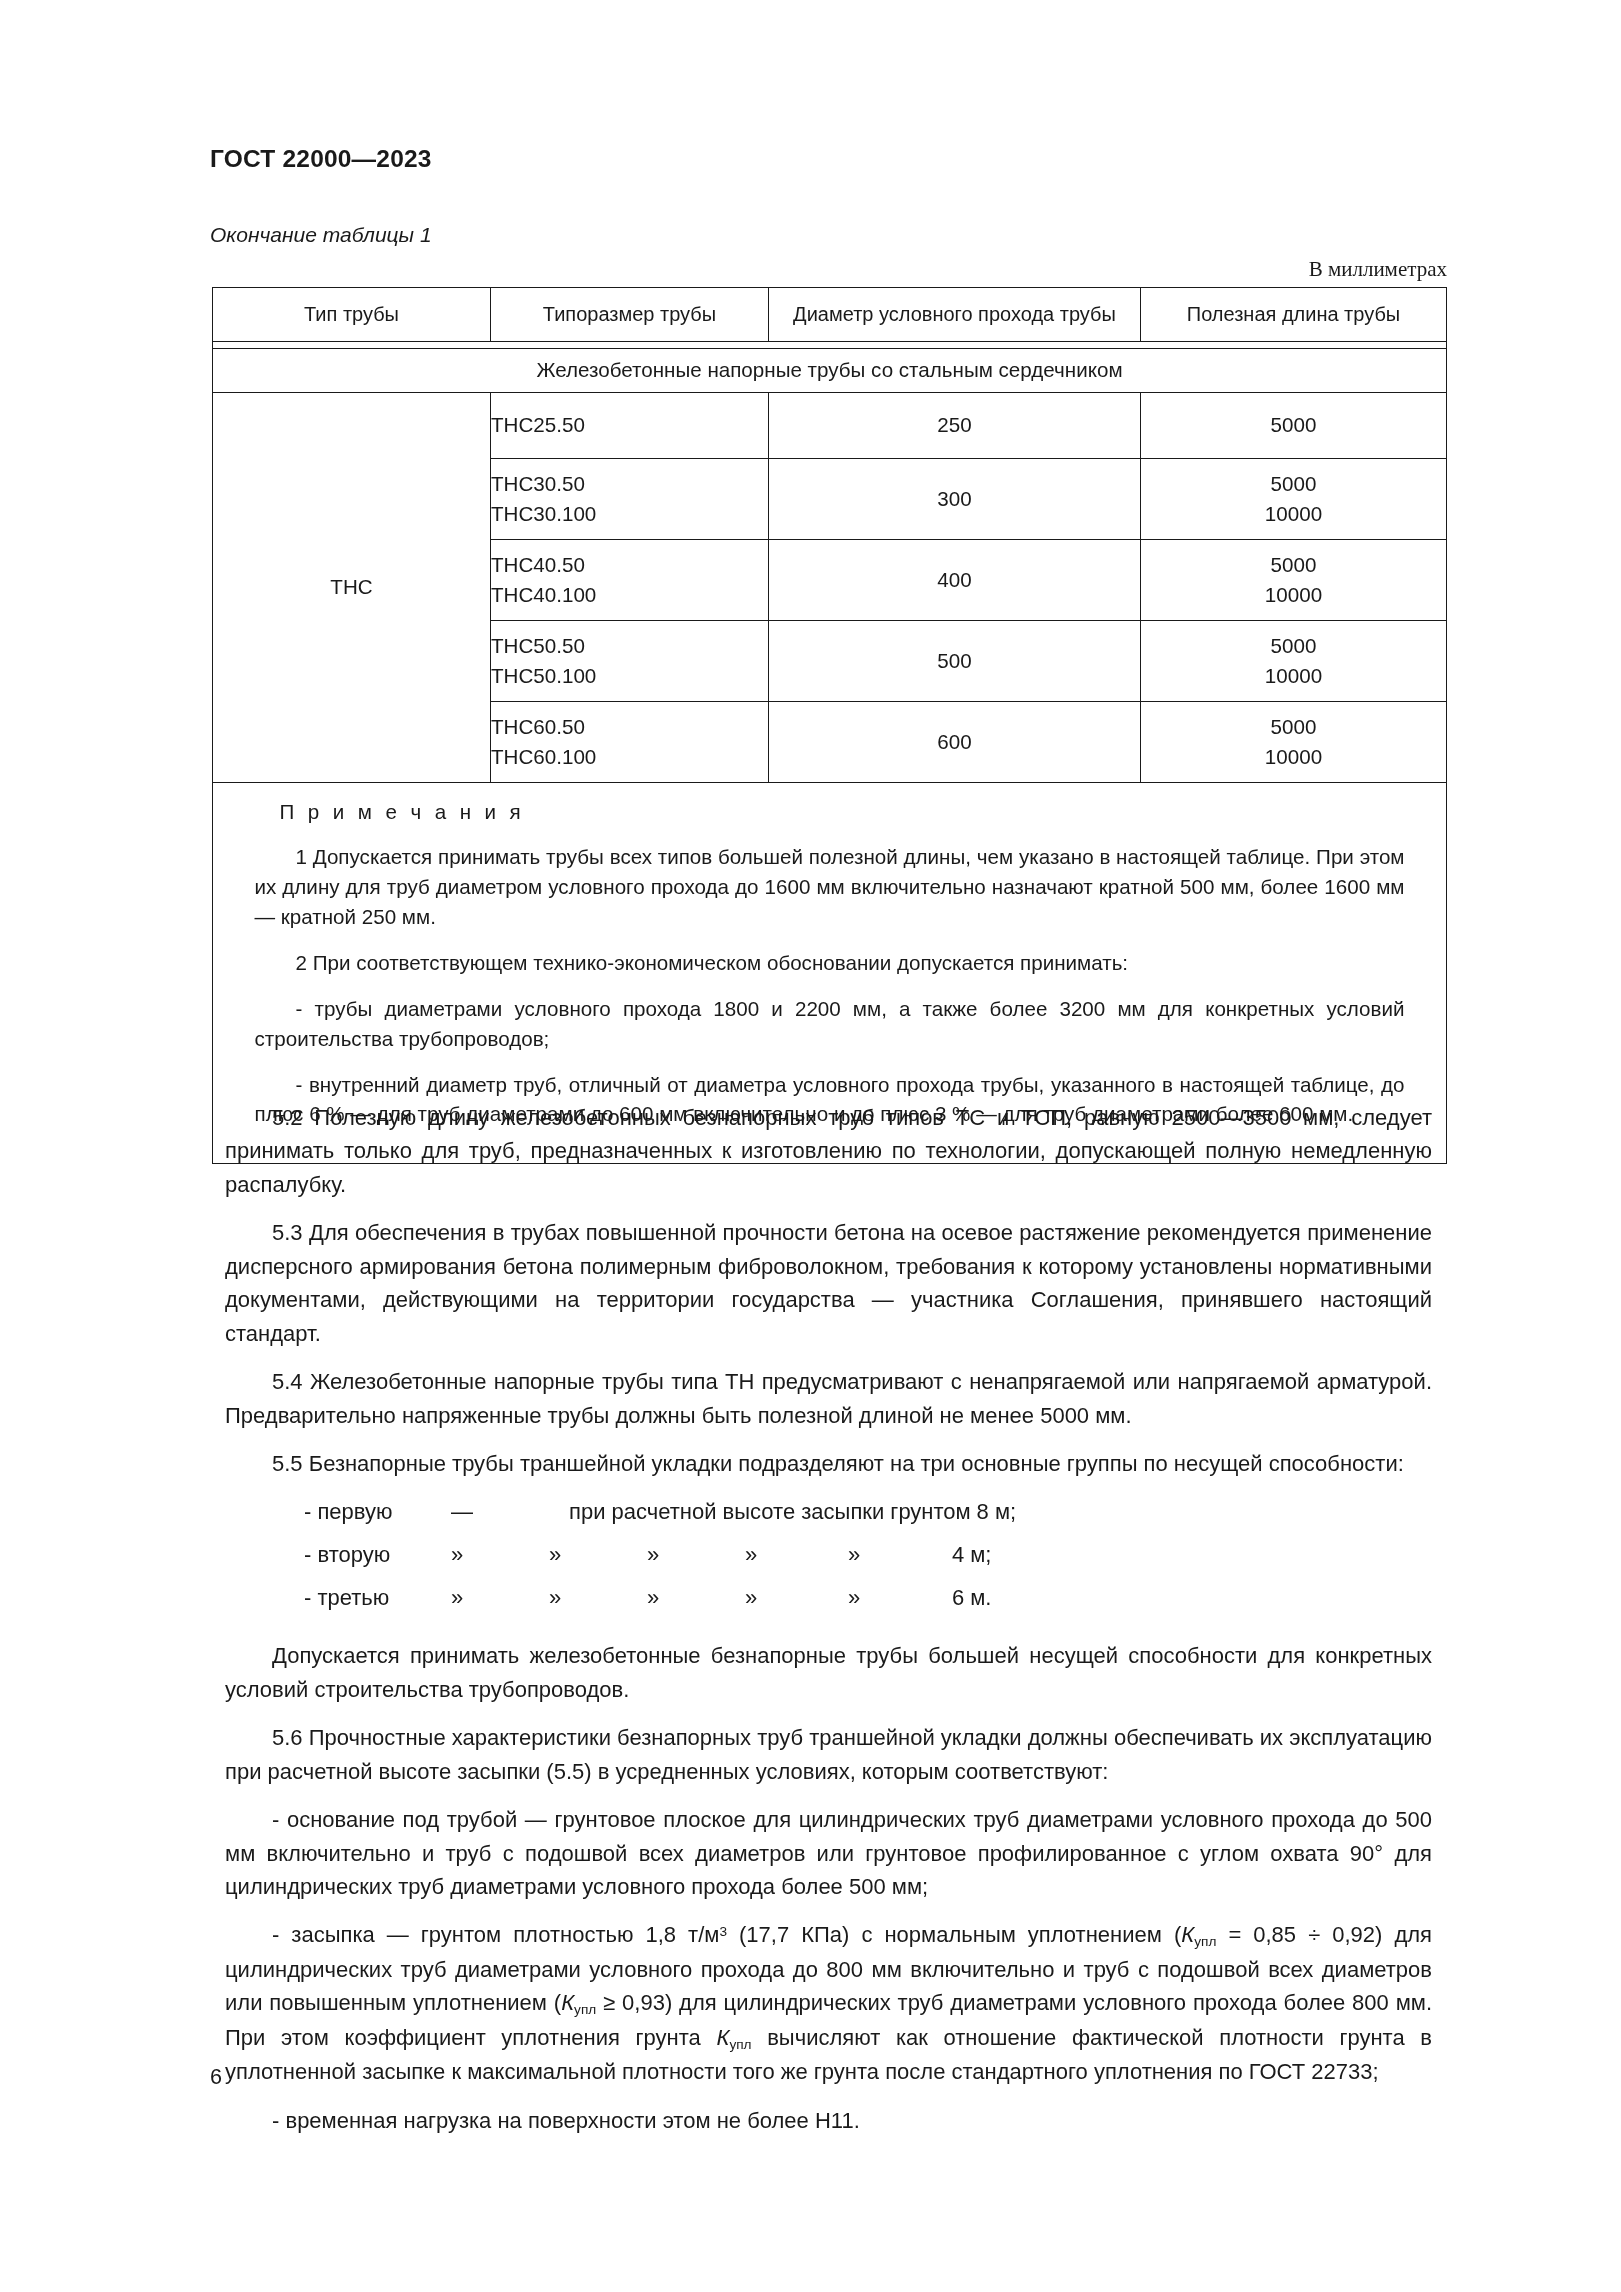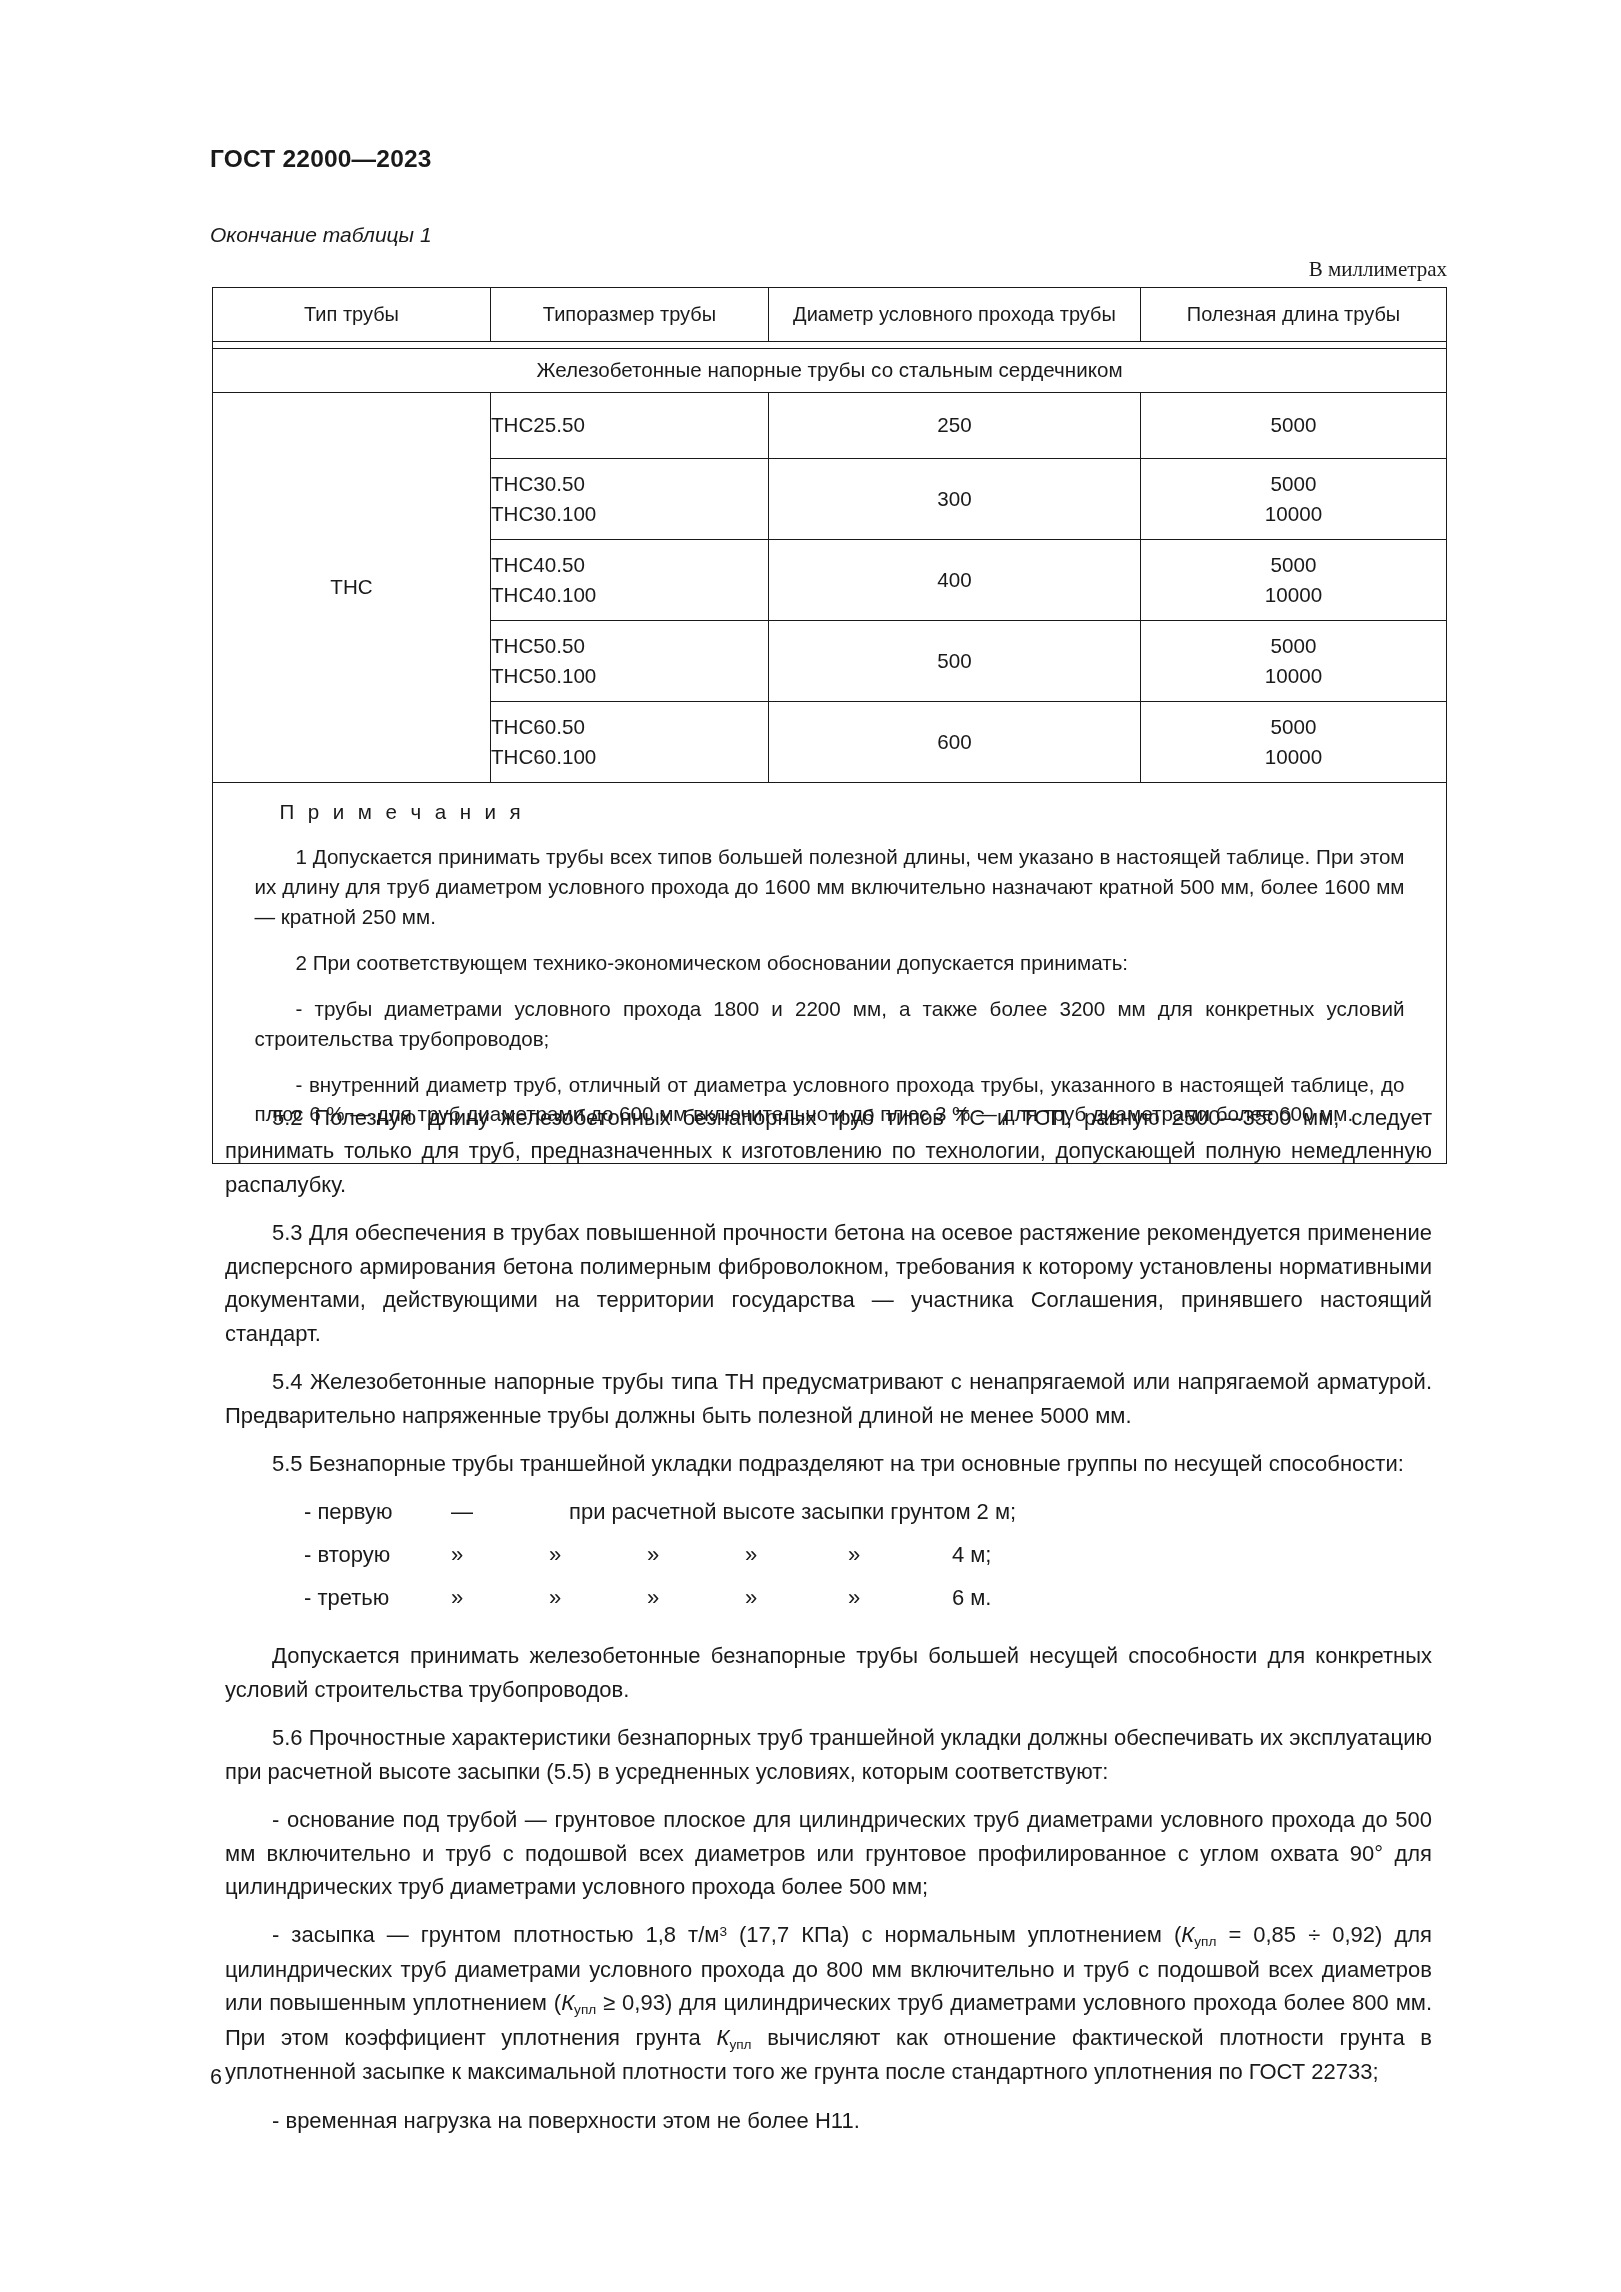--- a/index.html
+++ b/index.html
@@ -259,21 +259,21 @@
     <p>5.2 Полезную длину железобетонных безнапорных труб типов ТС и ТСП, равную 2500—3500 мм, следует принимать только для труб, предназначенных к изготовлению по технологии, допускающей полную немедленную распалубку.</p>
     <p>5.3 Для обеспечения в трубах повышенной прочности бетона на осевое растяжение рекомендуется применение дисперсного армирования бетона полимерным фиброволокном, требования к которому установлены нормативными документами, действующими на территории государства — участника Соглашения, принявшего настоящий стандарт.</p>
     <p>5.4 Железобетонные напорные трубы типа ТН предусматривают с ненапрягаемой или напрягаемой арматурой. Предварительно напряженные трубы должны быть полезной длиной не менее 5000 мм.</p>
     <p>5.5 Безнапорные трубы траншейной укладки подразделяют на три основные группы по несущей способности:</p>
 
     <div class="ditto-list">
       <div class="ditto-row">
         <span class="lbl">- первую</span>
         <span class="dash1">—</span>
         <span>при расчетной высоте засыпки грунтом</span>
-        <span class="val">2 м;</span>
+        <span class="val">8 м;</span>
       </div>
       <div class="ditto-row">
         <span class="lbl">- вторую</span>
         <span class="d">»</span>
         <span class="d">»</span>
         <span class="d">»</span>
         <span class="d wide">»</span>
         <span class="d">»</span>
         <span class="val">4 м;</span>
       </div>

